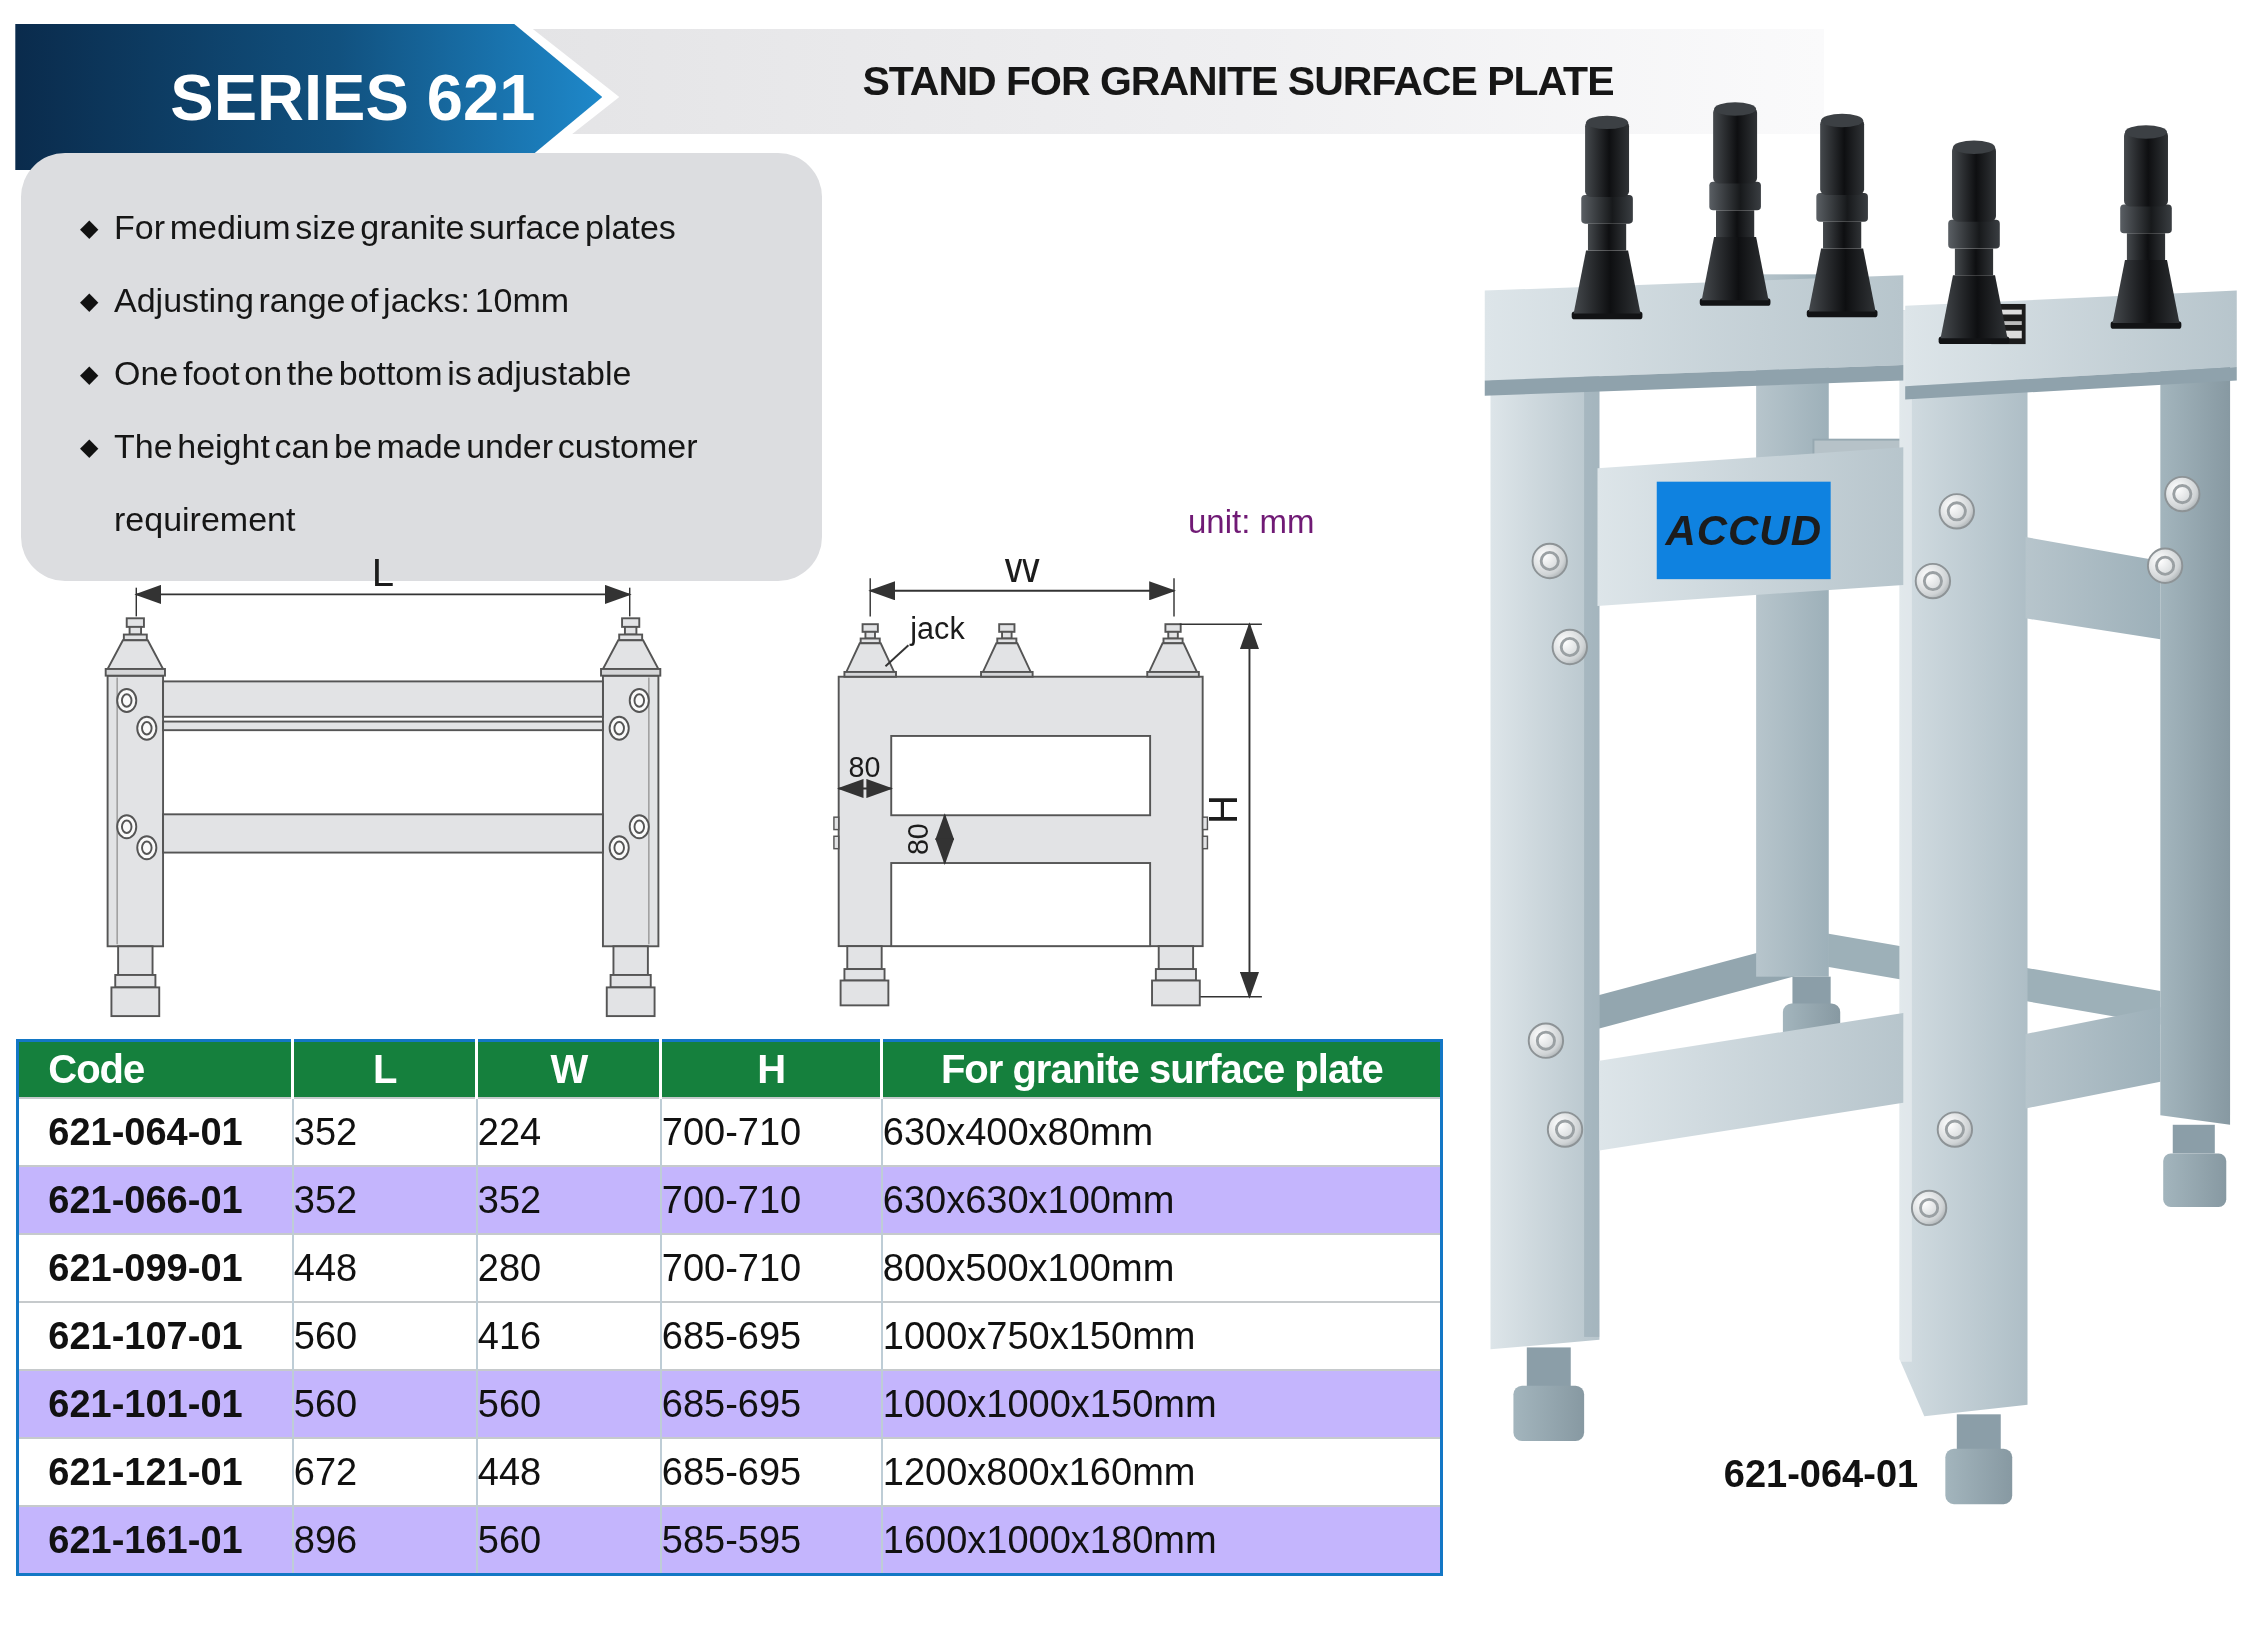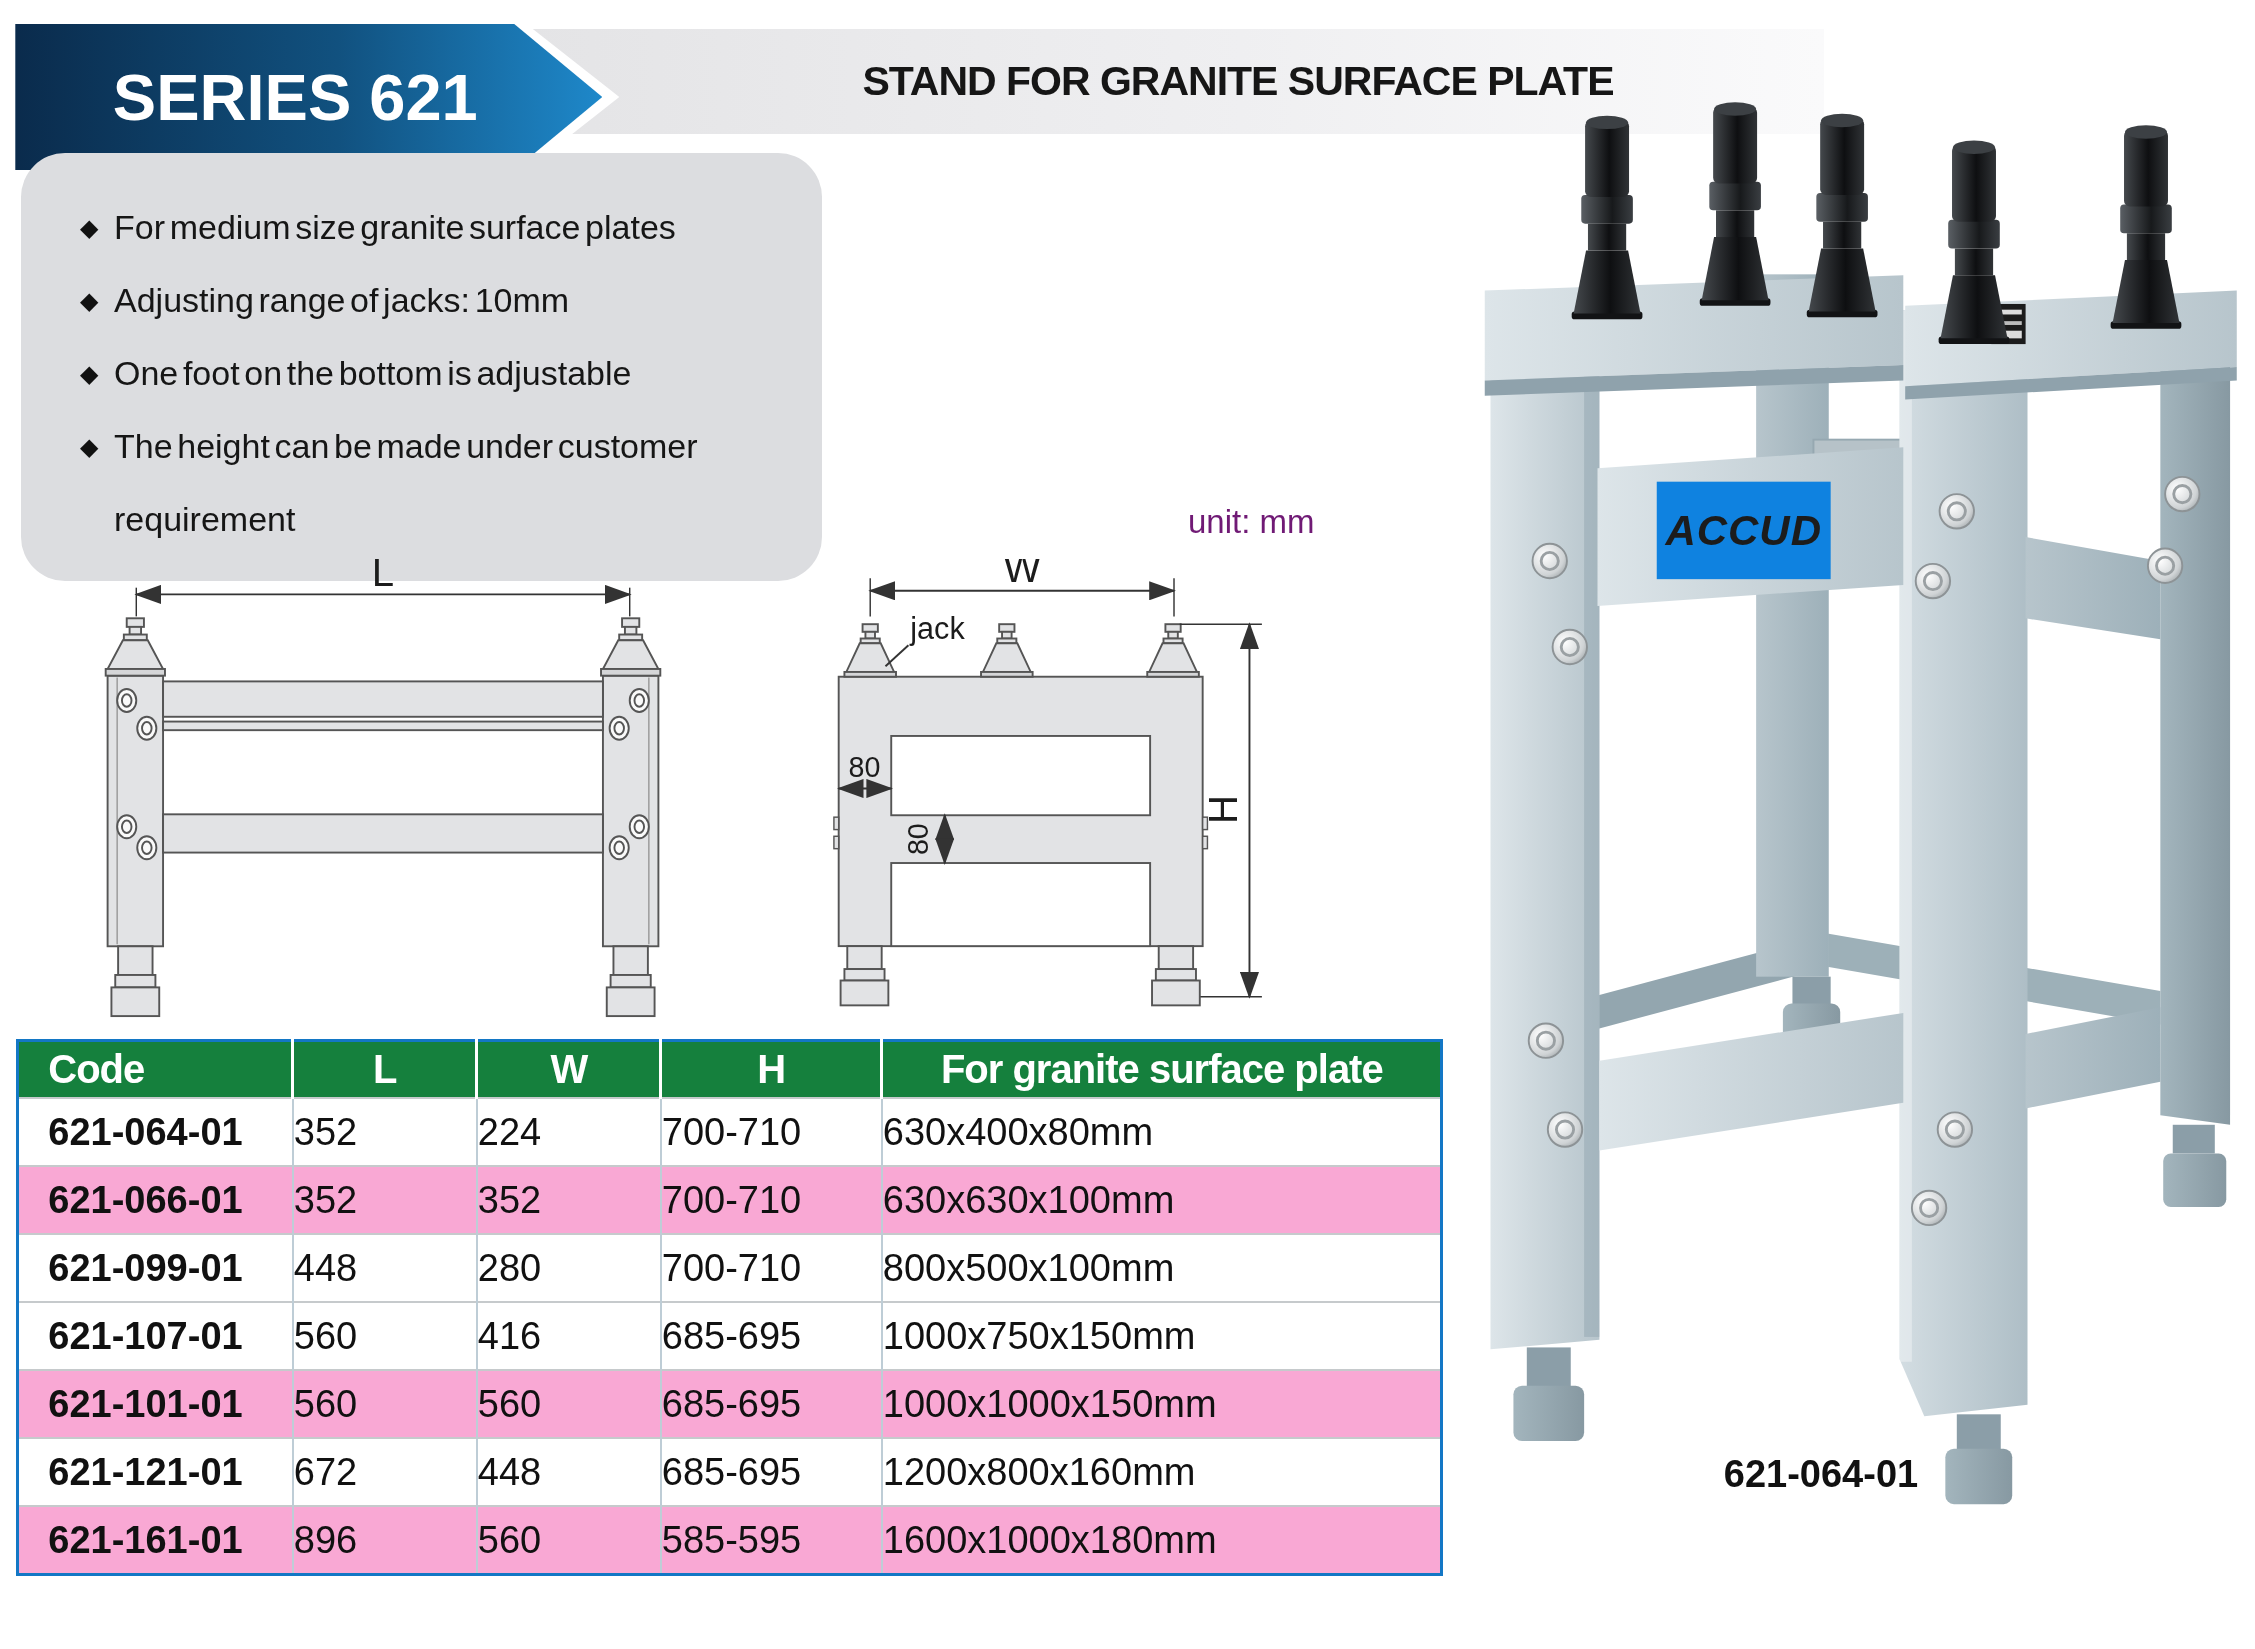--- a/index.html
+++ b/index.html
@@ -10,21 +10,21 @@
   .title-banner{position:absolute;left:528px;top:29px;width:1296px;height:105px;
       background:linear-gradient(90deg,#e4e4e6 0%,#efeff1 55%,#fafafb 100%);
       display:flex;align-items:center;justify-content:center;
       padding-left:124px;box-sizing:border-box;}
   .title-banner .t{font-size:41px;font-weight:bold;color:#161616;letter-spacing:-1px;white-space:nowrap;}
   .series-outline{position:absolute;left:15.3px;top:21px;width:604px;height:152px;background:#fff;
       clip-path:polygon(0 0,84% 0,100% 50%,84% 100%,0 100%);}
   .series-banner{position:absolute;left:15.3px;top:24px;width:587px;height:146px;
       background:linear-gradient(90deg,#0a2b4c 0%,#11517f 55%,#1e88ca 100%);
       clip-path:polygon(0 0,85% 0,100% 50%,85% 100%,0 100%);
-      display:flex;align-items:center;justify-content:center;
+      display:flex;align-items:center;justify-content:flex-end;
       padding-right:67px;box-sizing:border-box;padding-left:40px;}
   .series-banner .t{color:#ffffff;font-size:65px;font-weight:bold;white-space:nowrap;}
 
   
   .features{position:absolute;left:21px;top:153px;width:801px;height:428px;
       background:#dcdde0;border-radius:44px;box-sizing:border-box;}
   .features ul{list-style:none;margin:0;padding:38px 0 0 59px;}
   .features li{position:relative;padding-left:34px;width:725px;
       font-size:34px;line-height:73px;color:#161616;word-spacing:-4.8px;}
   .features .blt{position:absolute;left:0;top:0;font-size:24px;line-height:73px;color:#111;}
@@ -37,21 +37,21 @@
 
   
   table.spec{position:absolute;left:16.3px;top:1039px;width:1427px;
       border-collapse:collapse;table-layout:fixed;border:3.8px solid #1377c5;}
   table.spec th{height:55px;background:#15803d;color:#fff;font-size:40px;font-weight:bold;
       border-left:3.8px solid #fff;text-align:center;letter-spacing:-1px;padding:0;}
   table.spec th:first-child{border-left:none;text-align:left;padding-left:29px;}
   table.spec td{height:66px;background:#fff;font-size:38px;color:#111;
       border-left:2.9px solid #becdd6;border-top:2.9px solid #c6cacc;padding:0;}
   table.spec td:first-child{font-weight:bold;text-align:left;padding-left:29px;border-left:none;}
-  table.spec tr.alt td{background:#f9a8d4;}
+  table.spec tr.alt td{background:#c4b5fd;}
 
   
   .photo-svg{position:absolute;left:1477px;top:88px;}
   .caption{position:absolute;left:1668px;top:1453px;width:306px;text-align:center;
       font-size:38px;font-weight:bold;color:#111;}
 </style>
 </head>
 <body>
 
 <div id="page">

